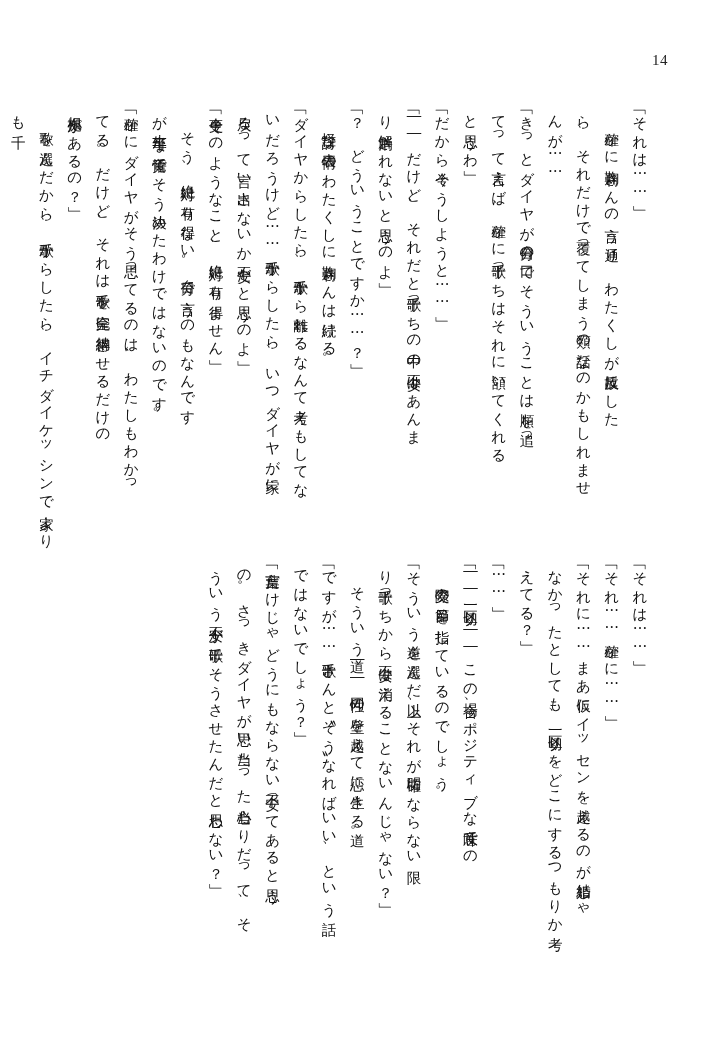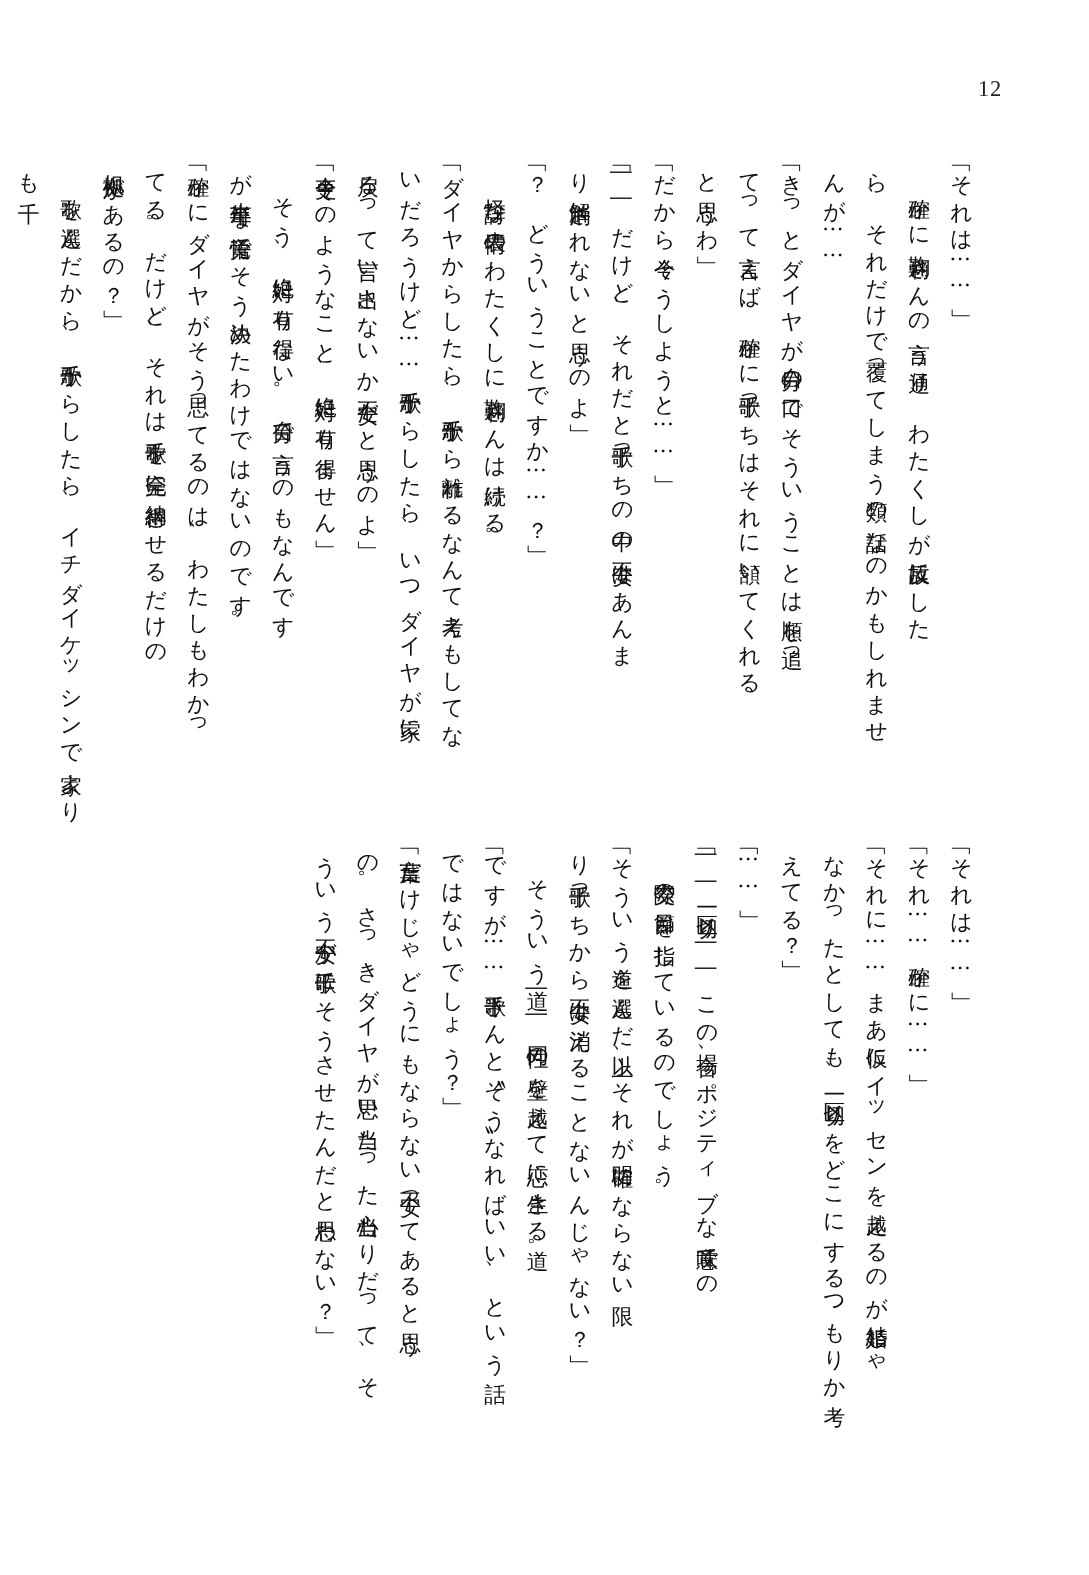--- a/index.html
+++ b/index.html
@@ -52,19 +52,19 @@
   .vcol {
     display: block;
   }
   
 </style>
 </head>
 <body>
 
 <div class="page">
 
-  <div class="page-number">12</div>
+  <div class="page-number">14</div>
 
   <div class="vtext block-top" id="top-block"><span class="vcol">「それは……」</span><span class="vcol">　確かに鞠莉さんの言う通り、わたくしが反故にした</span><span class="vcol">ら、それだけで覆ってしまう類の話なのかもしれませ</span><span class="vcol">んが……</span><span class="vcol">「きっとダイヤが自分の口でそういうことは順を追っ</span><span class="vcol">てって言えば、確かに千歌っちはそれに頷いてくれる</span><span class="vcol">と思うわ」</span><span class="vcol">「だから今そうしようと……」</span><span class="vcol">「――だけど、それだと千歌っちの中の不安はあんま</span><span class="vcol">り解消されないと思うのよ」</span><span class="vcol">「？　どういうことですか……？」</span><span class="vcol">　怪訝な表情のわたくしに鞠莉さんは続ける。</span><span class="vcol">「ダイヤからしたら、千歌から離れるなんて考えもしてな</span><span class="vcol">いだろうけど……千歌からしたら、いつダイヤが家に</span><span class="vcol">戻るって言い出さないか不安だと思うのよ」</span><span class="vcol">「今更そのようなこと、絶対に有り得ません」</span><span class="vcol">　そう、絶対に有り得ない。自分で言うのもなんです</span><span class="vcol">が生半可な覚悟でそう決めたわけではないのです。</span><span class="vcol">「確かにダイヤがそう思ってるのは、わたしもわかっ</span><span class="vcol">てる。だけど、それは千歌を完全に納得させるだけの</span><span class="vcol">根拠があるの？」</span><span class="vcol">　歌を選んだから、千歌からしたら、イチダイケッシンで家よりも千</span></div>
 
   <div class="vtext block-bottom" id="bottom-block"><span class="vcol">「それは……」</span><span class="vcol">「それ……確かに……」</span><span class="vcol">「それに……まあ仮にイッセンを越えるのが結婚じゃ</span><span class="vcol">なかったとしても、一区切りをどこにするつもりか考</span><span class="vcol">えてる？」</span><span class="vcol">「……」</span><span class="vcol">「――一区切り――この場合、ポジティブな意味での</span><span class="vcol">　交際の節目を指しているのでしょう。</span><span class="vcol">「そういう道を選んだ以上、それが明確にならない限</span><span class="vcol">り千歌っちから不安は消えることないんじゃない？」</span><span class="vcol">　そういう道――同性の壁を越えて恋に生きる道。</span><span class="vcol">「ですが……千歌さんと〝そう〟なればいい、という話</span><span class="vcol">ではないでしょう？」</span><span class="vcol">「言葉だけじゃどうにもならない不安ってあると思う</span><span class="vcol">の。さっきダイヤが思い当たった心当たりだって、そ</span><span class="vcol">ういう不安が千歌にそうさせたんだと思わない？」</span></div>
 
 </div>
 
 </body></html>

